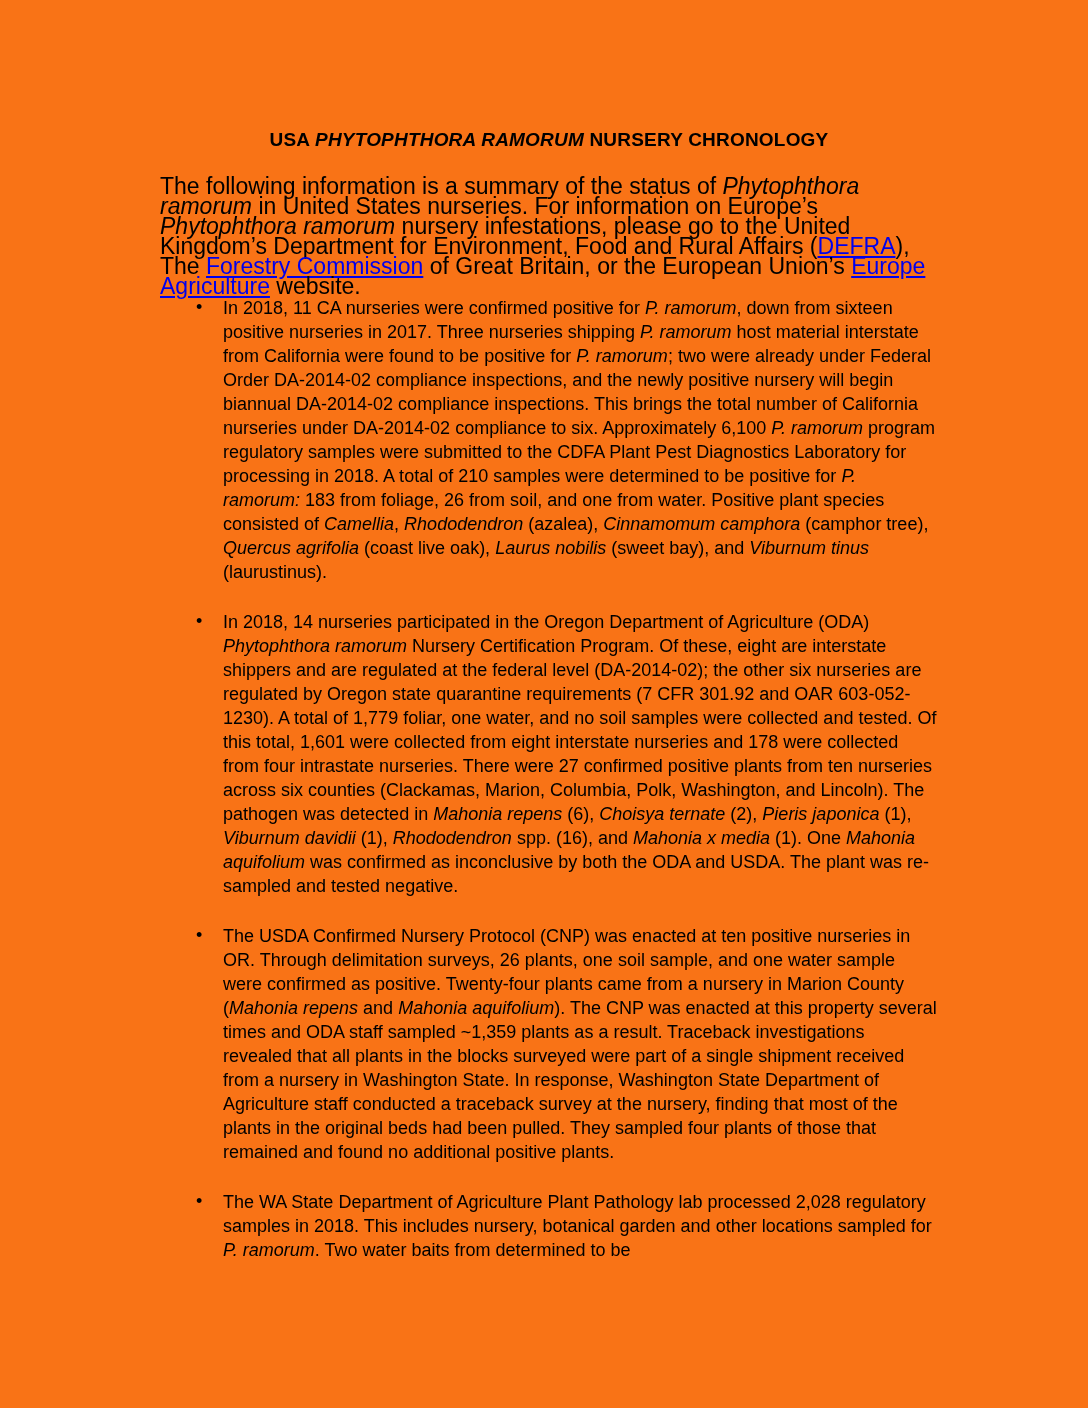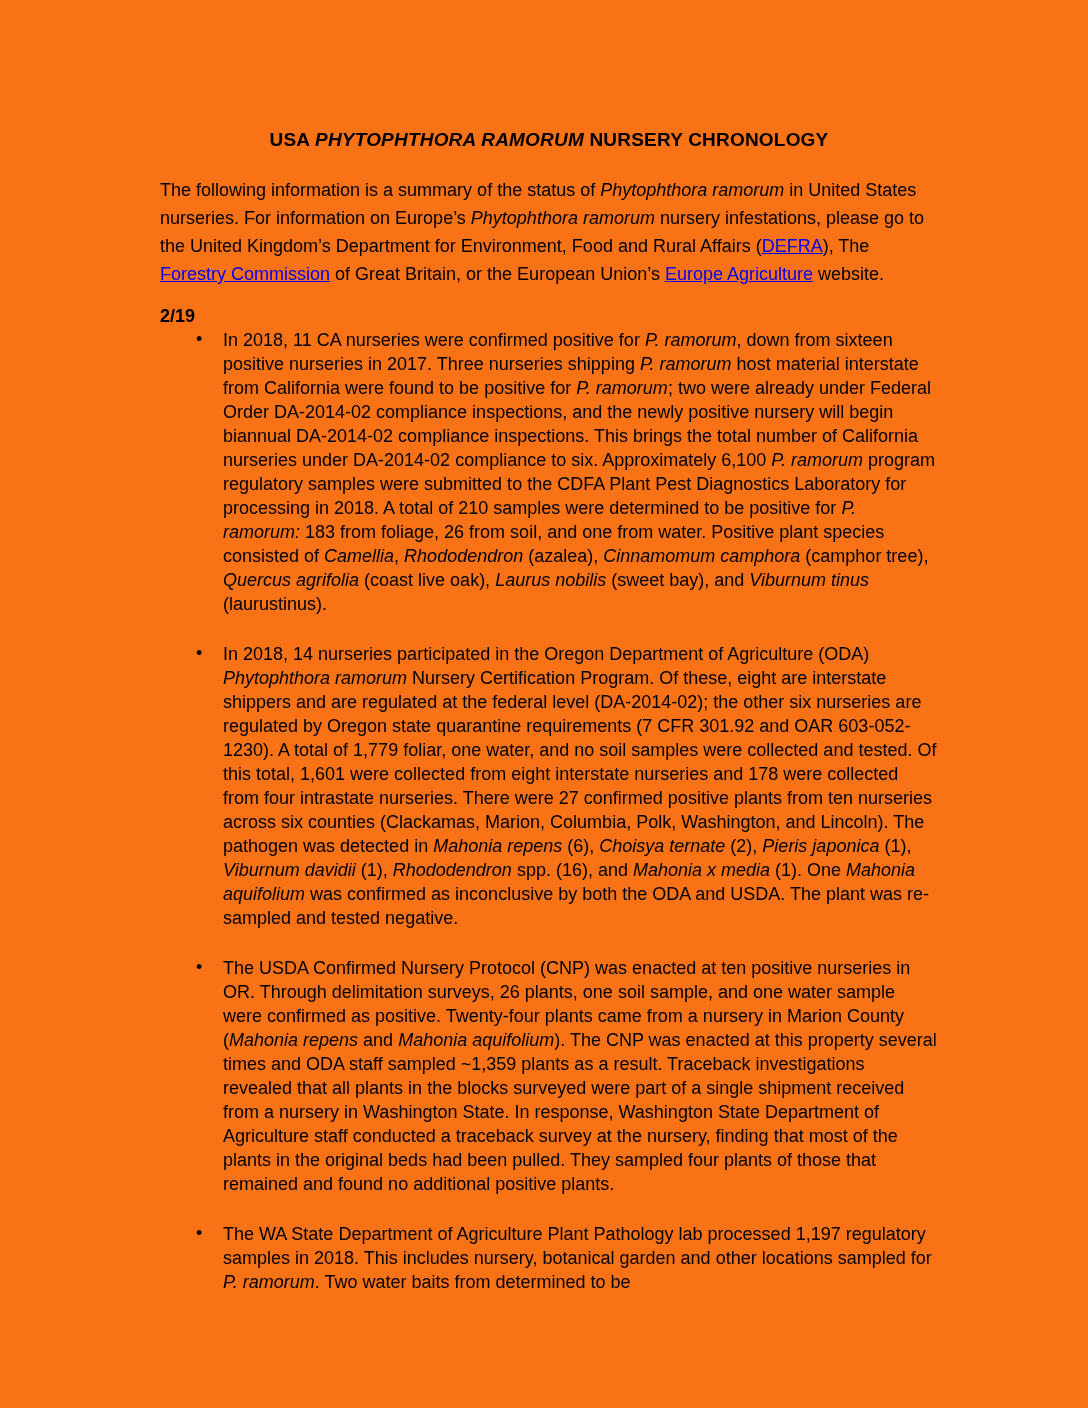--- a/index.html
+++ b/index.html
@@ -27,22 +27,22 @@
   .doc-title {
     margin: 0 0 24px 0;
     text-align: center;
     font-size: 19px;
     line-height: 24px;
     font-weight: 700;
     letter-spacing: 0.2px;
   }
   .intro {
     margin: 0;
-    font-size: 18px;
-    line-height: 28px;
+    font-size: 23px;
+    line-height: 20px;
   }
   .date-heading {
     margin: 16px 0 0 0;
     font-size: 18px;
     line-height: 24px;
     font-weight: 700;
   }
   ul.bullet-list {
     list-style: none;
     margin: 0;
@@ -72,39 +72,38 @@
 </head>
 <body style="background: rgb(255, 255, 255); color: rgb(0, 0, 0);">
 
 <div class="page">
   <div class="content">
 
     <h1 class="doc-title"><span>USA </span><span class="it">PHYTOPHTHORA RAMORUM</span><span> NURSERY CHRONOLOGY</span></h1>
 
     <p class="intro"><span>The following information is a summary of the status of </span><span class="it">Phytophthora ramorum</span><span> in United States nurseries. For information on Europe’s </span><span class="it">Phytophthora ramorum</span><span> nursery infestations, please go to the United Kingdom’s Department for Environment, Food and Rural Affairs (</span><a class="doc-link" href="#">DEFRA</a><span>), The </span><a class="doc-link" href="#">Forestry Commission</a><span> of Great Britain, or the European Union’s </span><a class="doc-link" href="#">Europe Agriculture</a><span> website.</span></p>
 
-    <h2 class="date-heading">2/19</h2>
 
     <ul class="bullet-list">
 
       <li class="bullet-item">
         <span class="bullet-marker">•</span>
         <span class="bullet-text"><span>In 2018, 11 CA nurseries were confirmed positive for </span><span class="it">P. ramorum</span><span>, down from sixteen positive nurseries in 2017. Three nurseries shipping </span><span class="it">P. ramorum</span><span> host material interstate from California were found to be positive for </span><span class="it">P. ramorum</span><span>; two were already under Federal Order DA-2014-02 compliance inspections, and the newly positive nursery will begin biannual DA-2014-02 compliance inspections. This brings the total number of California nurseries under DA-2014-02 compliance to six. Approximately 6,100 </span><span class="it">P. ramorum</span><span> program regulatory samples were submitted to the CDFA Plant Pest Diagnostics Laboratory for processing in 2018. A total of 210 samples were determined to be positive for </span><span class="it">P. ramorum:</span><span> 183 from foliage, 26 from soil, and one from water. Positive plant species consisted of </span><span class="it">Camellia</span><span>, </span><span class="it">Rhododendron</span><span> (azalea), </span><span class="it">Cinnamomum camphora</span><span> (camphor tree), </span><span class="it">Quercus agrifolia</span><span> (coast live oak), </span><span class="it">Laurus nobilis</span><span> (sweet bay), and </span><span class="it">Viburnum tinus</span><span> (laurustinus).</span></span>
       </li>
 
       <li class="bullet-item">
         <span class="bullet-marker">•</span>
         <span class="bullet-text"><span>In 2018, 14 nurseries participated in the Oregon Department of Agriculture (ODA) </span><span class="it">Phytophthora ramorum</span><span> Nursery Certification Program. Of these, eight are interstate shippers and are regulated at the federal level (DA-2014-02); the other six nurseries are regulated by Oregon state quarantine requirements (7 CFR 301.92 and OAR 603-052-1230). A total of 1,779 foliar, one water, and no soil samples were collected and tested. Of this total, 1,601 were collected from eight interstate nurseries and 178 were collected from four intrastate nurseries. There were 27 confirmed positive plants from ten nurseries across six counties (Clackamas, Marion, Columbia, Polk, Washington, and Lincoln). The pathogen was detected in </span><span class="it">Mahonia repens</span><span> (6), </span><span class="it">Choisya ternate</span><span> (2), </span><span class="it">Pieris japonica</span><span> (1), </span><span class="it">Viburnum davidii</span><span> (1), </span><span class="it">Rhododendron</span><span> spp. (16), and </span><span class="it">Mahonia x media</span><span> (1). One </span><span class="it">Mahonia aquifolium</span><span> was confirmed as inconclusive by both the ODA and USDA. The plant was re-sampled and tested negative.</span></span>
       </li>
 
       <li class="bullet-item">
         <span class="bullet-marker">•</span>
         <span class="bullet-text"><span>The USDA Confirmed Nursery Protocol (CNP) was enacted at ten positive nurseries in OR. Through delimitation surveys, 26 plants, one soil sample, and one water sample were confirmed as positive. Twenty-four plants came from a nursery in Marion County (</span><span class="it">Mahonia repens</span><span> and </span><span class="it">Mahonia aquifolium</span><span>). The CNP was enacted at this property several times and ODA staff sampled ~1,359 plants as a result. Traceback investigations revealed that all plants in the blocks surveyed were part of a single shipment received from a nursery in Washington State. In response, Washington State Department of Agriculture staff conducted a traceback survey at the nursery, finding that most of the plants in the original beds had been pulled. They sampled four plants of those that remained and found no additional positive plants.</span></span>
       </li>
 
       <li class="bullet-item">
         <span class="bullet-marker">•</span>
-        <span class="bullet-text"><span>The WA State Department of Agriculture Plant Pathology lab processed 1,197 regulatory samples in 2018. This includes nursery, botanical garden and other locations sampled for </span><span class="it">P. ramorum</span><span>. Two water baits from determined to be</span></span>
+        <span class="bullet-text"><span>The WA State Department of Agriculture Plant Pathology lab processed 2,028 regulatory samples in 2018. This includes nursery, botanical garden and other locations sampled for </span><span class="it">P. ramorum</span><span>. Two water baits from determined to be</span></span>
       </li>
 
     </ul>
   </div>
 </div>
 
 </body></html>

